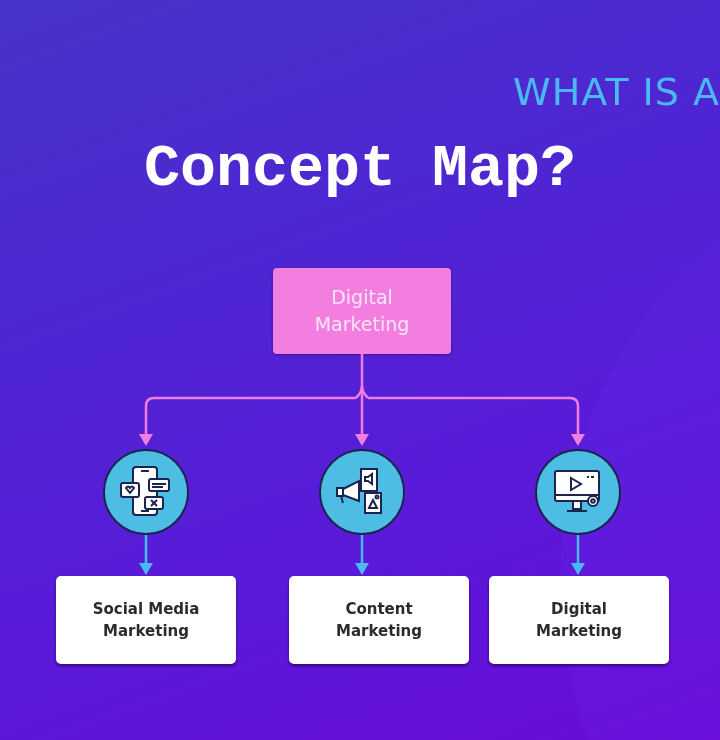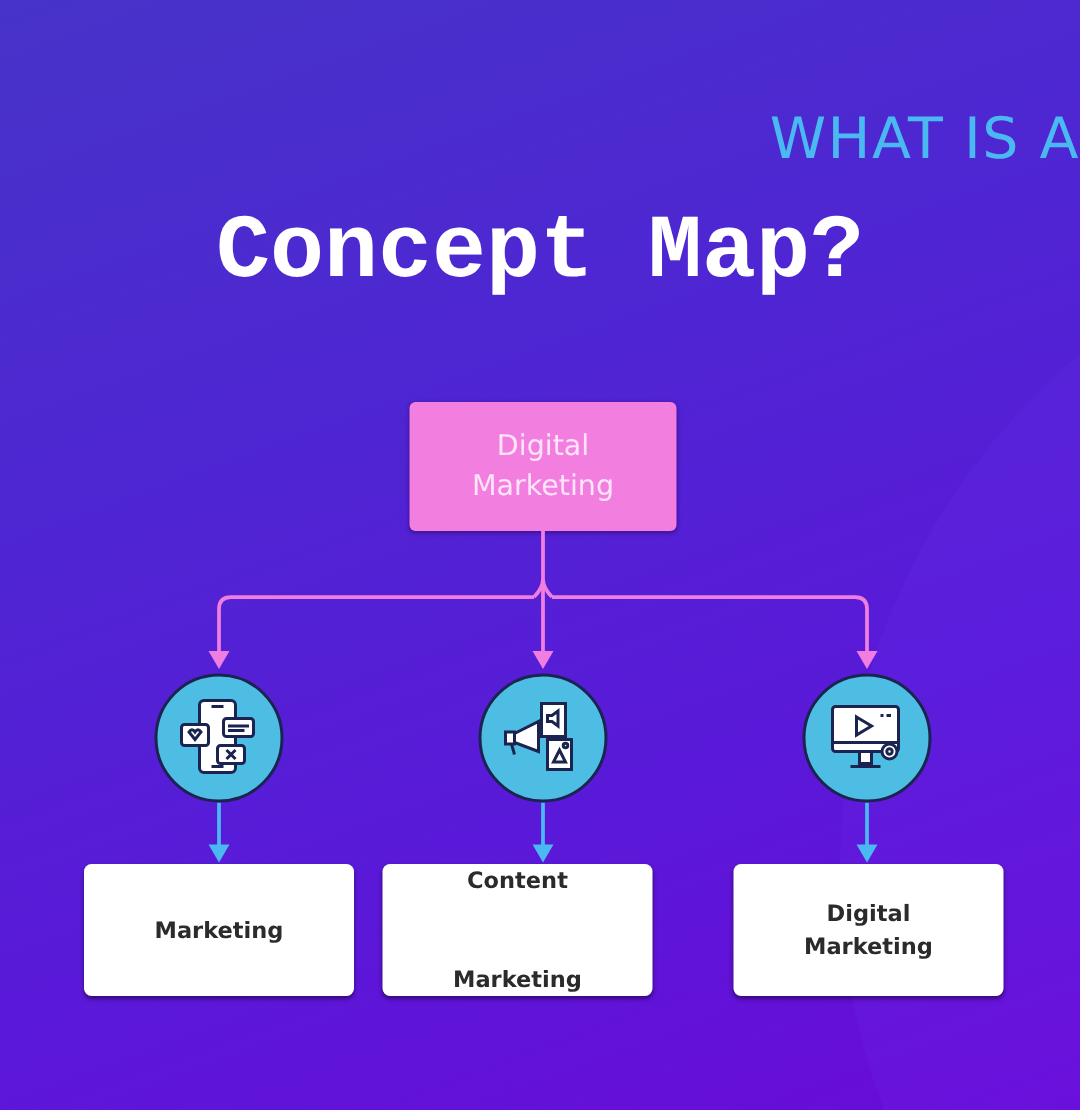--- a/index.html
+++ b/index.html
@@ -118,22 +118,23 @@
     <line x1="38" y1="14" x2="40" y2="14"></line>
     <line x1="42" y1="14" x2="45" y2="14"></line>
     <rect x="24" y="38" width="8" height="8" fill="#ffffff"></rect>
     <line x1="18" y1="48" x2="38" y2="48"></line>
     <circle cx="44" cy="38" r="5" fill="#ffffff"></circle>
     <circle cx="44" cy="38" r="1.8"></circle>
   </svg>
 </div>
 
 <div class="leaf-box" style="left:56px;">
+  <span>Social Media</span>
   <span>Marketing</span>
 </div>
-<div class="leaf-box" style="left:255px;justify-content:space-between;">
+<div class="leaf-box" style="left:289px;">
   <span>Content</span>
   <span>Marketing</span>
 </div>
 <div class="leaf-box" style="left:489px;">
   <span>Digital</span>
   <span>Marketing</span>
 </div>
 
 </body></html>

